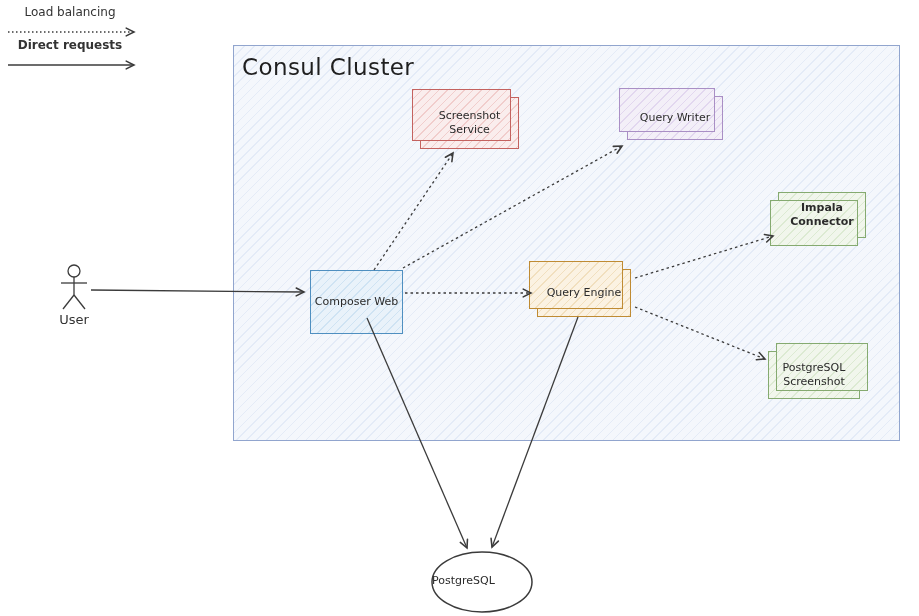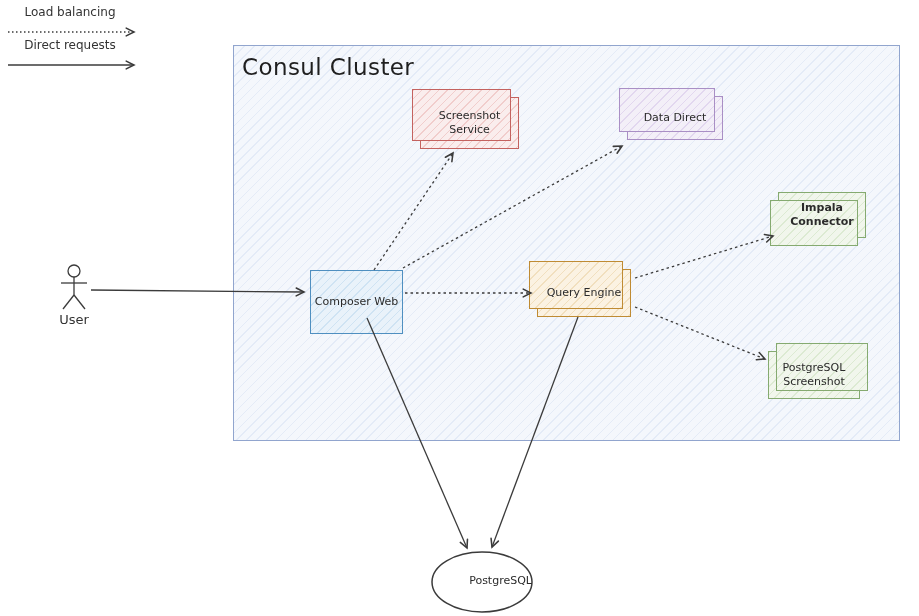--- a/index.html
+++ b/index.html
@@ -39,42 +39,42 @@
   .back-dl::before { left:-9px; top:7px; }
   .back-ur::before { left:7px;  top:-9px; }
 
   .red    { --bc:#c4625f; --bg:#faeded; --ln:#f1cdcc; }
   .purple { --bc:#a98fc5; --bg:#f3eff8; --ln:#e2d7ef; }
   .blue   { --bc:#4f8fc0; --bg:#e9f2fa; --ln:#cfe3f3; }
   .orange { --bc:#bf8b33; --bg:#fbf2e2; --ln:#f1dfbe; }
   .green  { --bc:#85aa70; --bg:#f1f6ec; --ln:#dcead2; }
 
   .small-label { font-size:13px; color:#333; text-align:center; }
-  .db-label { left:432px; top:574px; width:100px; font-size:11px; text-align:right; z-index:4; }
+  .db-label { left:432px; top:574px; width:100px; font-size:11px; text-align:left; z-index:4; }
 
   svg.overlay { position:absolute; left:0; top:0; z-index:3; pointer-events:none; }
 </style>
 </head>
 <body>
 
 <div class="canvas">
 
   <div class="abs cluster">
     <div class="abs cluster-title">Consul Cluster</div>
   </div>
 
   <div class="abs legend-label" style="left:8px; top:5px;">Load balancing</div>
-  <div class="abs legend-label" style="left:8px; top:38px;">Direct requests</div>
+  <div class="abs legend-label" style="left:8px; top:38px;font-weight:bold;">Direct requests</div>
 
   <div class="abs node red stacked back-ul" style="left:420px; top:97px; width:99px; height:52px;justify-content:flex-end;">
     <span>Screenshot Service</span>
   </div>
 
   <div class="abs node purple stacked back-ul" style="left:627px; top:96px; width:96px; height:44px;">
-    <span>Data Direct</span>
+    <span>Query Writer</span>
   </div>
 
   <div class="abs node blue" style="left:310px; top:270px; width:93px; height:64px;">
     <span>Composer Web</span>
   </div>
 
   <div class="abs node orange stacked back-ul" style="left:537px; top:269px; width:94px; height:48px;">
     <span>Query Engine</span>
   </div>
 

